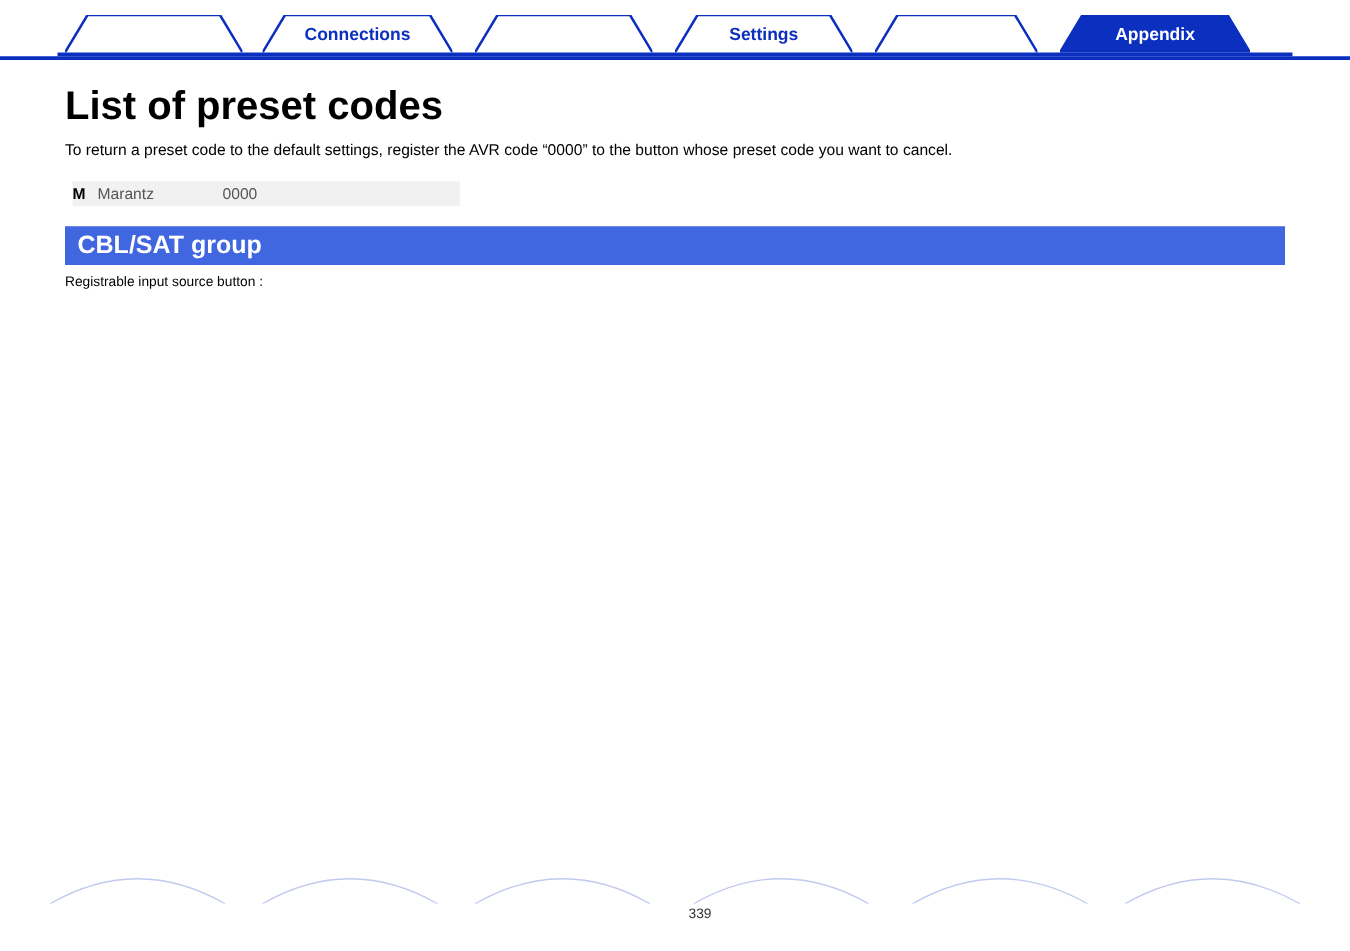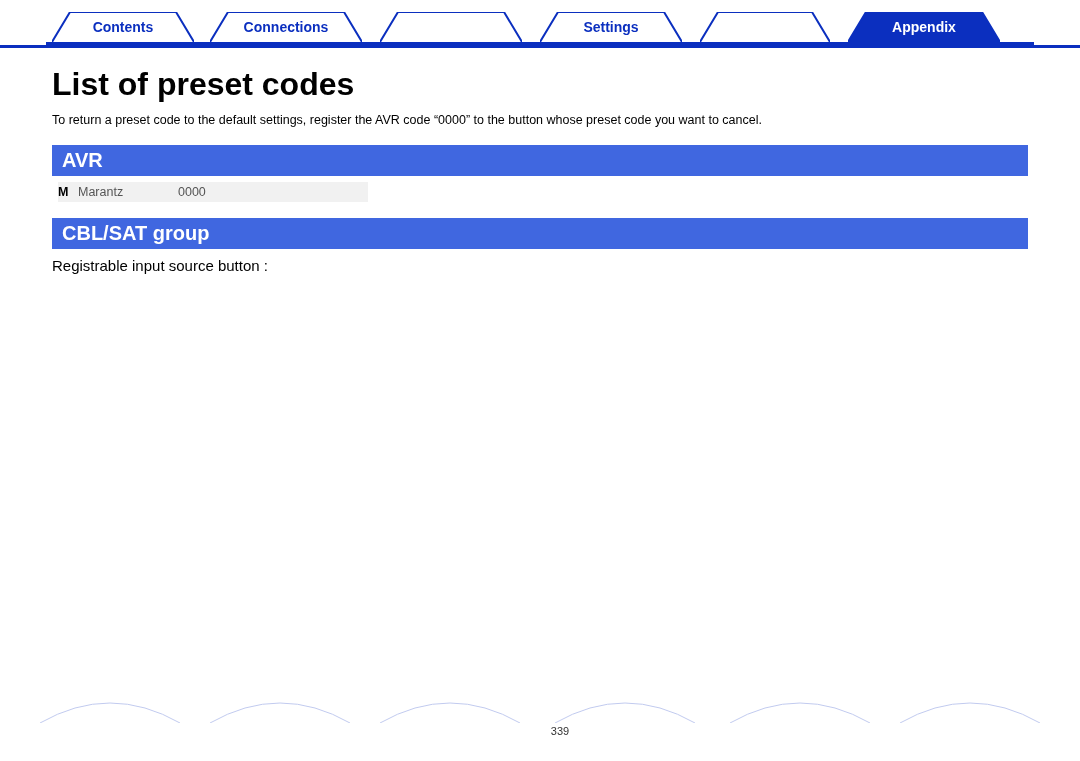--- a/index.html
+++ b/index.html
@@ -84,21 +84,21 @@
     width: 20px;
   }
   .avr-brand {
     width: 100px;
     color: #555;
   }
   .avr-code {
     color: #555;
   }
   .registrable {
-    font-size: 15px;
+    font-size: 11px;
     color: #000;
     margin-top: 8px;
   }
   .page-number {
     position: absolute;
     bottom: 24px;
     left: 0; right: 0;
     text-align: center;
     font-size: 11px;
     color: #333;
@@ -118,23 +118,20 @@
 <body>
 
 <div class="tab-bar">
 
   <div class="tab-row-underline"></div>
 
   <div class="tab-shape" style="left:52px; width:142px;">
     <svg viewBox="0 0 142 30" preserveAspectRatio="none">
         <path d="M0 30 L18 0 L124 0 L142 30" fill="none" stroke="#0b2fbf" stroke-width="2"></path>
       </svg>
-  </div>
-  <div class="tab" style="left:52px; width:142px;">
-    <span>Contents</span>
   </div>
 
   <div class="tab-shape" style="left:210px; width:152px;">
     <svg viewBox="0 0 152 30" preserveAspectRatio="none">
         <path d="M0 30 L18 0 L134 0 L152 30" fill="none" stroke="#0b2fbf" stroke-width="2"></path>
       </svg>
   </div>
   <div class="tab" style="left:210px; width:152px;">
     <span>Connections</span>
   </div>
@@ -167,21 +164,20 @@
   </div>
   <div class="tab active" style="left:848px; width:152px;">
     <span>Appendix</span>
   </div>
 </div>
 
 <div class="content">
   <h1>List of preset codes</h1>
   <p class="intro">To return a preset code to the default settings, register the AVR code “0000” to the button whose preset code you want to cancel.</p>
 
-  <div class="section-bar">AVR</div>
   <div class="avr-row">
     <span class="avr-letter">M</span>
     <span class="avr-brand">Marantz</span>
     <span class="avr-code">0000</span>
   </div>
 
   <div class="section-bar">CBL/SAT group</div>
   <p class="registrable">Registrable input source button :</p>
 </div>
 

